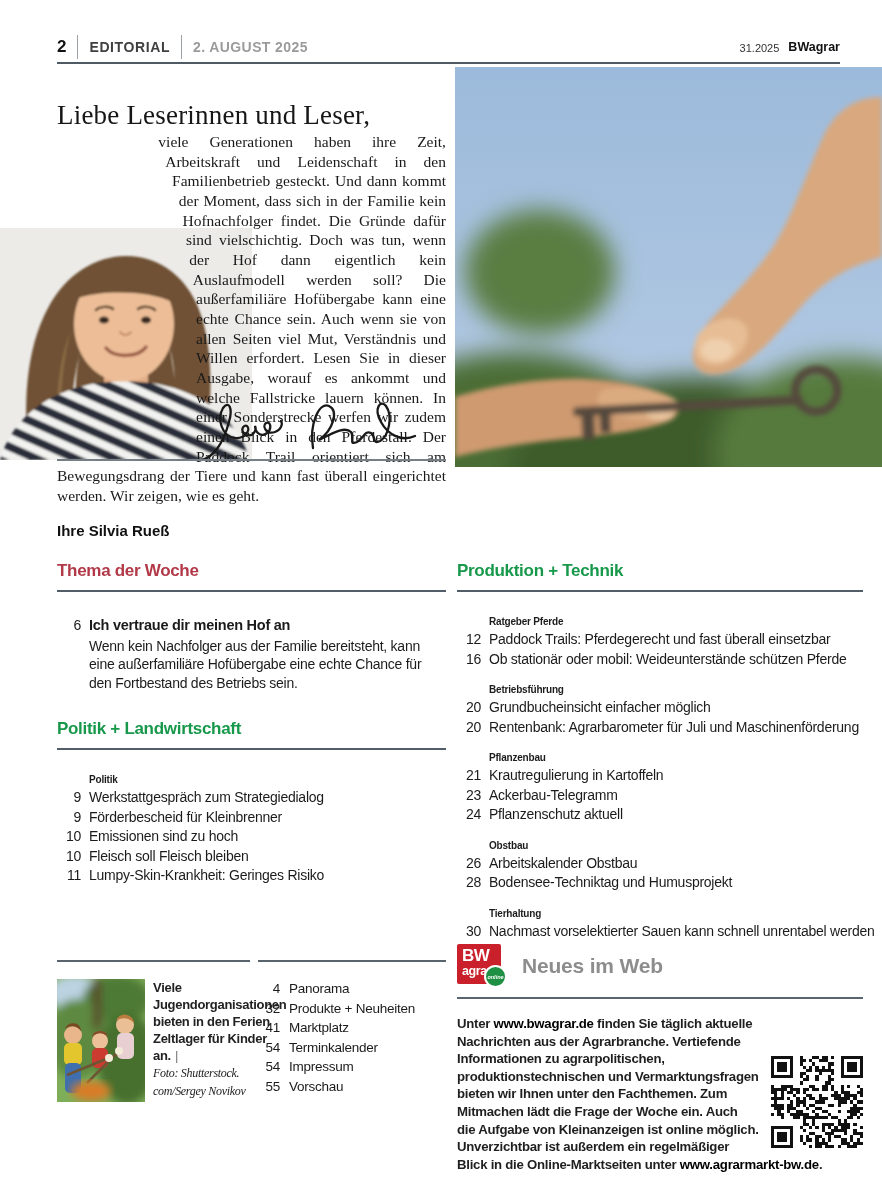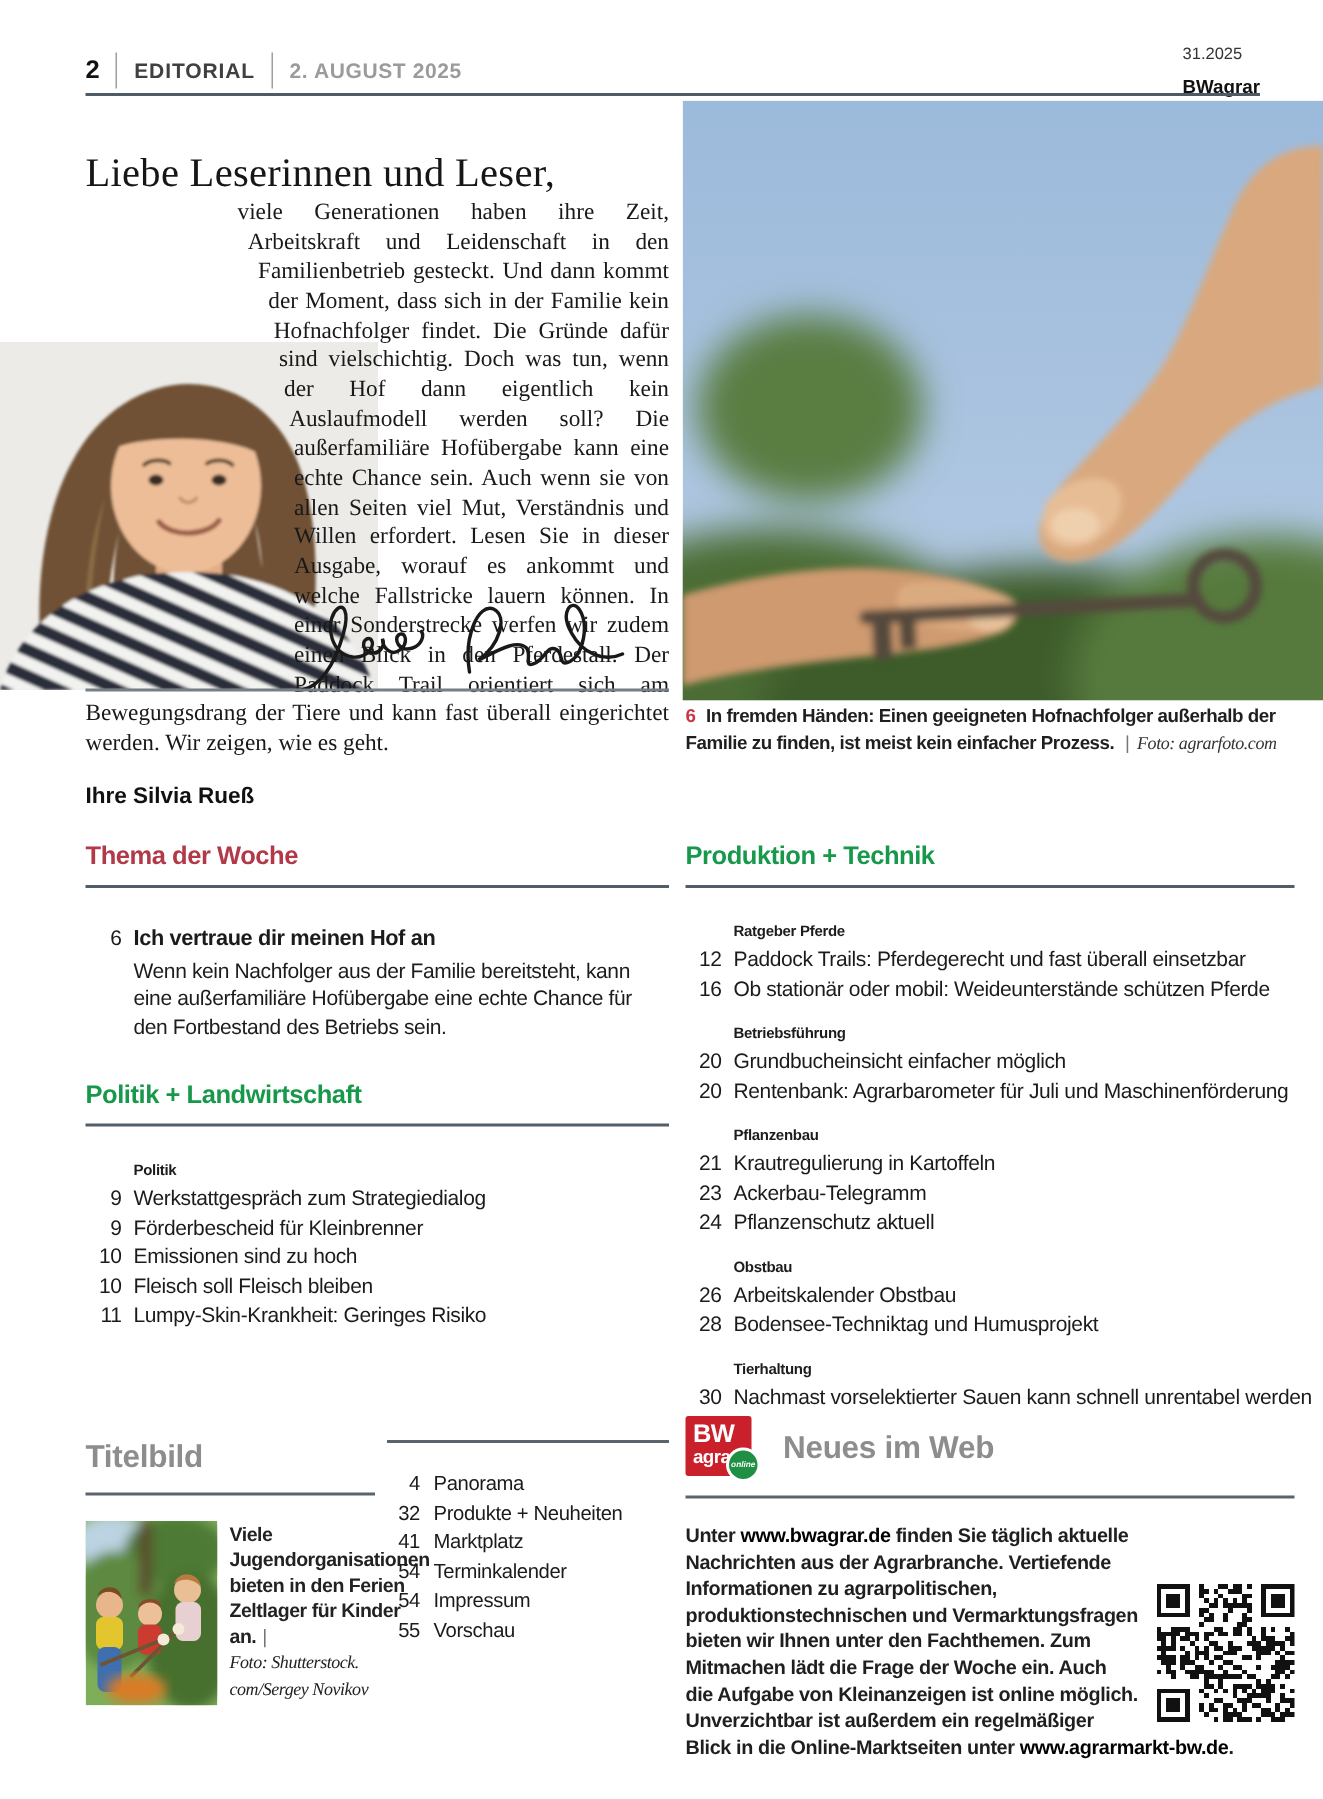--- a/index.html
+++ b/index.html
@@ -9,21 +9,21 @@
     background:#ffffff; overflow:hidden;
     font-family:"Liberation Sans", sans-serif; color:#1c1c1c;
   }
   
   .header { position:absolute; top:34px; left:57px; right:42px; height:26px;
     display:flex; align-items:center; }
   .hdr-pagenum { font-size:17px; font-weight:700; color:#111; }
   .hdr-sep { width:1px; height:24px; background:#9aa0a4; margin:0 11px; }
   .hdr-section { font-size:14px; font-weight:700; letter-spacing:.6px; color:#404040; }
   .hdr-date { font-size:14px; font-weight:700; letter-spacing:.4px; color:#9b9b9b; }
-  .hdr-right { margin-left:auto; display:flex; align-items:flex-start; gap:9px;flex-direction:column; }
+  .hdr-right { margin-left:auto; display:flex; align-items:flex-end; gap:9px; }
   .hdr-issue { font-size:11px; color:#333; }
   .hdr-mag { font-size:12.5px; font-weight:700; color:#111; }
   .header-rule { position:absolute; top:62px; left:57px; width:783px; height:2px; background:#4e5a64; }
 
   
   .hero { position:absolute; left:455px; top:67px; width:427px; height:400px; overflow:hidden; }
   .hero svg { display:block; }
 
   
   .portrait { position:absolute; left:0; top:228px; width:252px; height:232px; overflow:hidden; }
@@ -206,24 +206,20 @@
     <svg width="235" height="78" viewBox="0 0 235 78" xmlns="http://www.w3.org/2000/svg">
       <g fill="none" stroke="#191919" stroke-width="2.3" stroke-linecap="round">
         <path d="M6,74 C18,72 28,58 34,36 C38,22 34,14 28,22 C22,32 26,50 40,52 C50,53 56,44 52,40 C48,38 44,46 52,49 C58,51 62,44 60,40 C60,46 66,52 72,47 C77,43 76,35 71,37 C67,40 71,49 80,46 C86,44 88,38 86,35"></path>
         <path d="M118,62 C114,38 124,16 134,20 C144,25 138,44 124,54 C138,47 150,40 156,46 C160,51 153,60 162,56 C169,52 170,44 176,47 C181,50 177,59 185,55 C194,50 198,30 191,20 C186,13 178,22 186,36 C193,49 207,56 220,50"></path>
       </g>
     </svg>
   </div>
 
   <div class="left-rule"></div>
 
-  <div class="caption">
-    <span class="cap-num">6</span><span>In fremden Händen: Einen geeigneten Hofnachfolger außerhalb der Familie zu finden, ist meist kein einfacher Prozess.</span>
-    <span class="cap-credit"><span class="bar">|</span><i>Foto: agrarfoto.com</i></span>
-  </div>
 
   <div class="toc-left">
     <div class="section-title c-red">Thema der Woche</div>
     <div class="section-rule"></div>
 
     <div class="toc-row mt-first">
       <span class="toc-page">6</span>
       <span class="toc-title bold">Ich vertraue dir meinen Hof an</span>
     </div>
     <div class="toc-desc">Wenn kein Nachfolger aus der Familie bereitsteht, kann eine außerfamiliäre Hofübergabe eine echte Chance für den Fortbestand des Betriebs sein.</div>
@@ -303,21 +299,20 @@
     </div>
 
     <div class="toc-group-heading">Tierhaltung</div>
     <div class="toc-row">
       <span class="toc-page">30</span>
       <span class="toc-title">Nachmast vorselektierter Sauen kann schnell unrentabel werden</span>
     </div>
   </div>
 
   <div class="f-titelbild">
-    <div class="footer-title">Titelbild</div>
     <div class="footer-rule"></div>
     <div class="tb-content">
       <div class="tb-photo">
         <svg width="88" height="123" viewBox="0 0 88 123" xmlns="http://www.w3.org/2000/svg">
           <defs>
               <filter id="b6">
                 <feGaussianBlur stdDeviation="4"></feGaussianBlur>
               </filter>
             </defs>
           <rect width="88" height="123" fill="#7fae5a"></rect>

